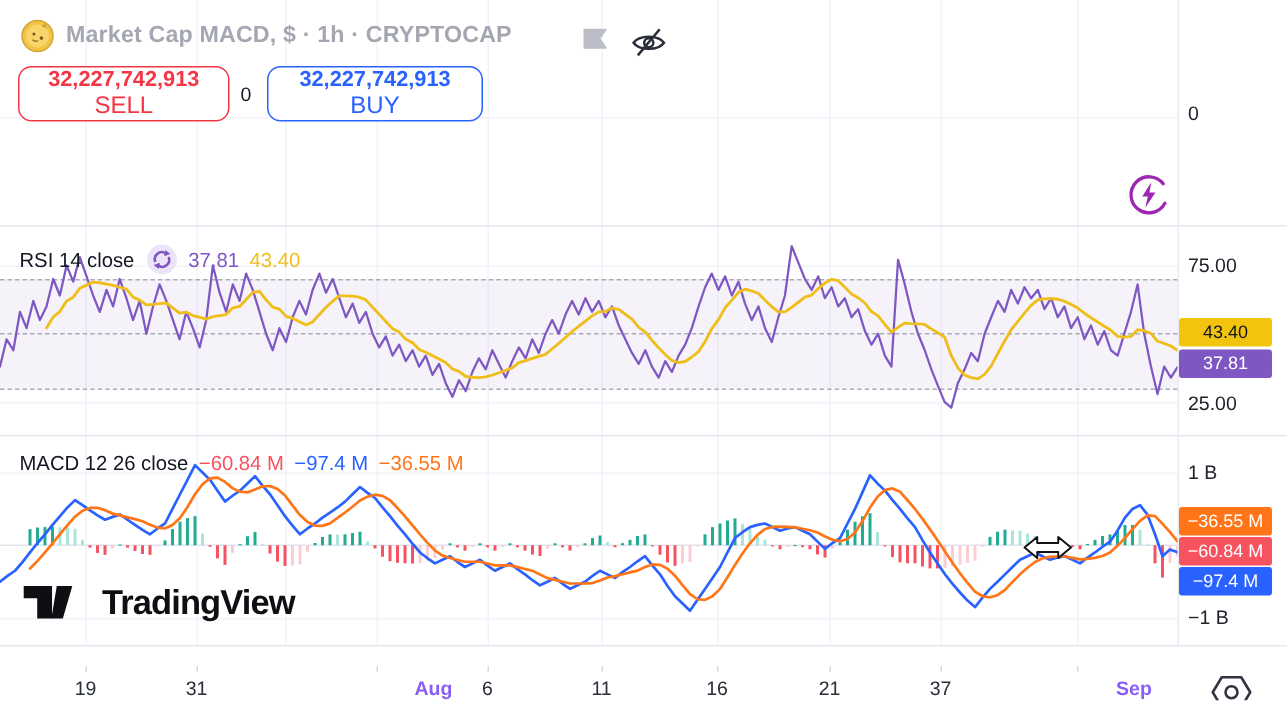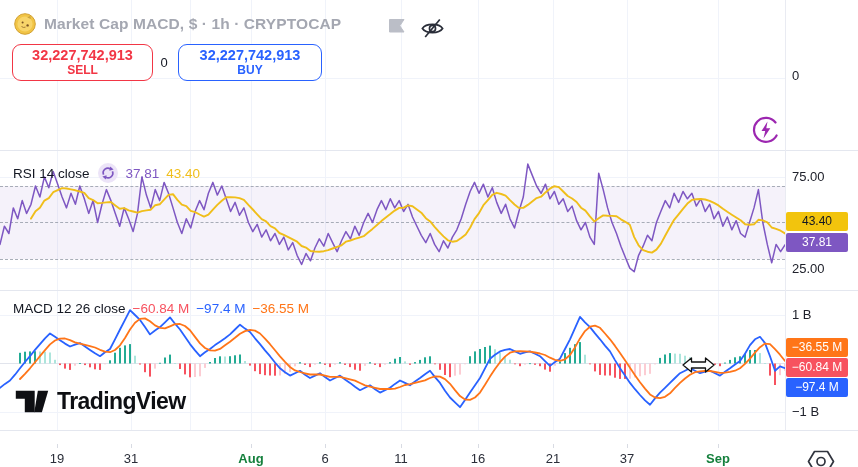--- a/index.html
+++ b/index.html
@@ -12,42 +12,42 @@
   .sep-h{position:absolute;left:0;width:858px;height:1px;background:#e4e7ef;}
   .sep-v{position:absolute;top:0;left:785px;width:1px;height:430px;background:#e9ebf2;}
   
   .title-row{position:absolute;left:14px;top:13px;display:flex;align-items:center;gap:8px;}
   .sym-title{font-size:15.5px;font-weight:600;color:#a4a7b1;letter-spacing:.1px;}
   
   .trade-btn{position:absolute;top:44px;height:37px;border-radius:9px;background:#fff;
              display:flex;flex-direction:column;align-items:center;justify-content:center;
              line-height:1.1;cursor:pointer;box-sizing:border-box;}
   .trade-btn .val{font-size:14.5px;font-weight:700;}
-  .trade-btn .lbl{font-size:12px;font-weight:700;}
+  .trade-btn .lbl{font-size:16px;font-weight:400;}
   .sell{left:12px;width:141px;border:1px solid #F23645;color:#F23645;}
   .buy{left:178px;width:144px;border:1px solid #2962FF;color:#2962FF;}
   .mid-zero{position:absolute;left:156px;top:55px;width:16px;text-align:center;font-size:13px;color:#131722;}
   
   .pane-head{position:absolute;display:flex;align-items:center;gap:7px;font-size:13.5px;}
   .pane-title{color:#131722;}
   .ind-val{font-size:13.5px;}
   
   .rsi-band{position:absolute;left:0;top:186px;width:785px;height:73px;background:rgba(126,87,194,.08);}
   .dash{position:absolute;left:0;width:785px;height:0;border-top:1px dashed #9aa0ac;opacity:.85;}
   
   .axlabel{position:absolute;left:792px;font-size:13px;color:#20222c;}
   .badge{position:absolute;left:786px;width:62px;height:19px;border-radius:2px;font-size:12px;
          line-height:19px;text-align:center;color:#fff;}
   
   .time-axis{position:absolute;left:0;top:444px;width:858px;height:36px;background:#fff;}
   .tlabel{position:absolute;top:7px;font-size:13px;color:#2a2e39;transform:translateX(-50%);}
-  .tlabel.bold{font-weight:700;color:#15803d;}
+  .tlabel.bold{font-weight:700;color:#8b5cf6;margin-left:38px;}
   .ttick{position:absolute;top:0;width:1px;height:4px;background:#d8dbe3;}
   
-  .tv-logo{position:absolute;left:14px;top:388px;display:flex;align-items:center;gap:7px;cursor:pointer;}
+  .tv-logo{position:absolute;left:14px;top:388px;display:flex;align-items:center;gap:18px;cursor:pointer;}
   .tv-logo-text{font-size:23px;font-weight:700;color:#0e0f13;letter-spacing:-.6px;}
   svg{display:block;}
   .icon-btn{cursor:pointer;}
 </style>
 </head>
 <body>
 
 <div class="stage">
 
   <div id="gridlines">

